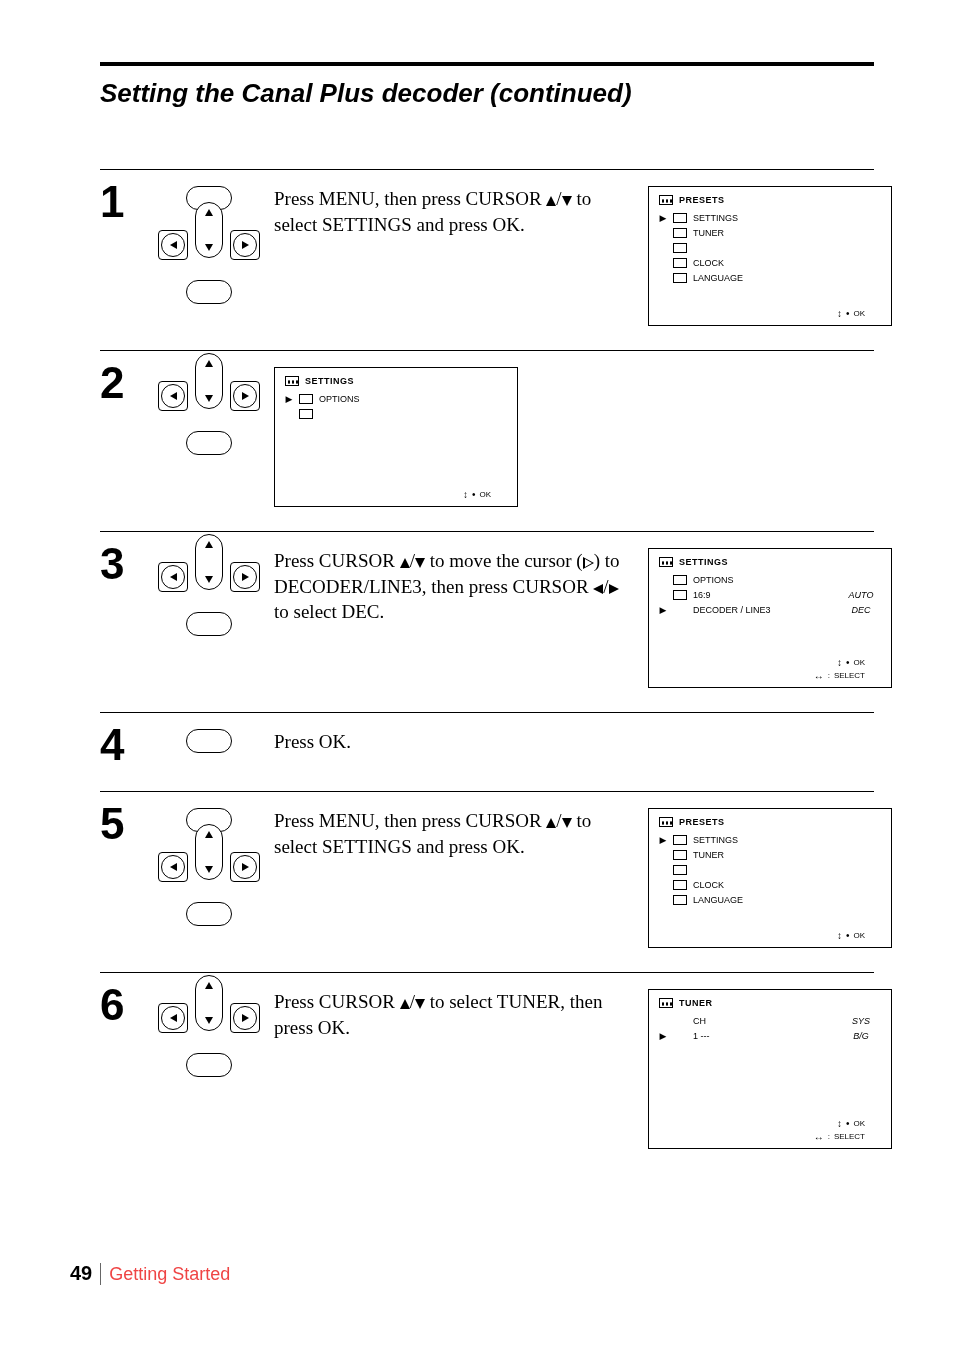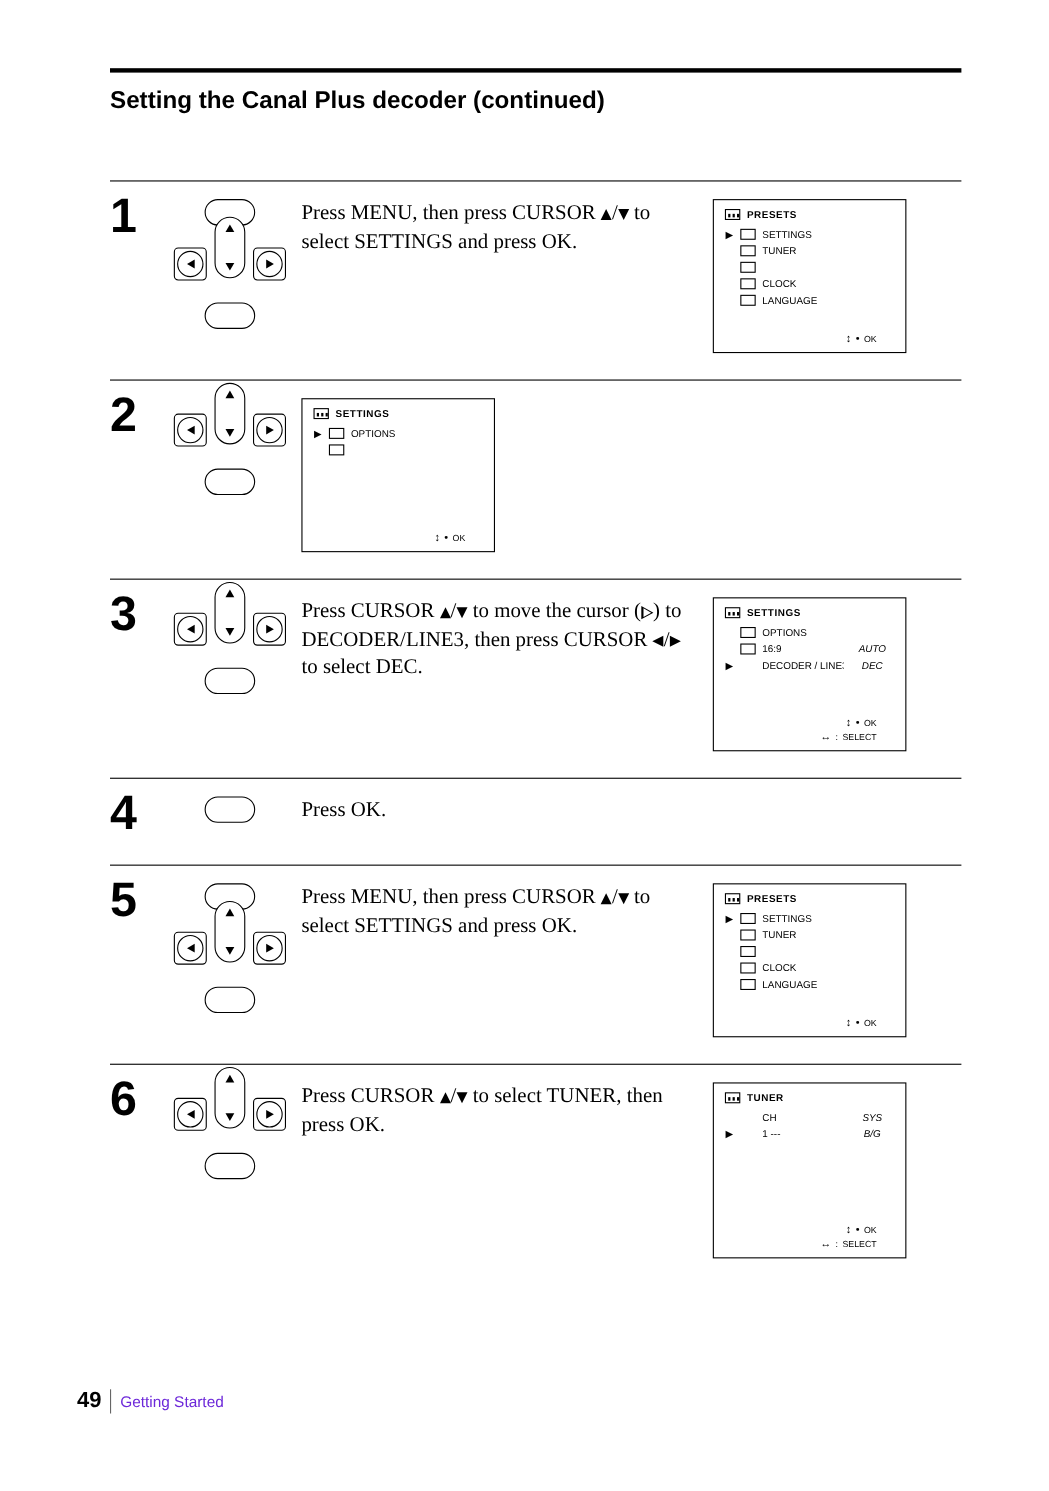--- a/index.html
+++ b/index.html
@@ -12,21 +12,22 @@
     position: relative;
     padding: 62px 80px 40px 100px;
   }
   .top-rule {
     border-top: 4px solid #000;
     margin-bottom: 12px;
   }
   .page-title {
     font-family: Arial, Helvetica, sans-serif;
     font-weight: bold;
-    font-size: 22px;
+    font-style: italic;
+    font-size: 26px;
     margin-bottom: 60px;
   }
   .step-rule {
     border-top: 1px solid #000;
   }
   .steps { }
   .step {
     display: flex;
     padding: 10px 0 24px 0;
     align-items: flex-start;
@@ -112,21 +113,21 @@
   .tri-down  { border-width: 7px 4px 0 4px; border-color: #000 transparent transparent transparent; }
   .tri-left  { border-width: 4px 7px 4px 0; border-color: transparent #000 transparent transparent; }
   .tri-right { border-width: 4px 0 4px 7px; border-color: transparent transparent transparent #000; }
   .stack {
     display: flex; flex-direction: column; align-items: center; gap: 6px;
   }
 
   
   .osd {
     border: 1.6px solid #000;
-    width: 176px;
+    width: 244px;
     height: 140px;
     position: relative;
     font-family: Arial, Helvetica, sans-serif;
     font-size: 9px;
     padding: 8px 10px 6px 10px;
     color: #000;
   }
   .osd.tall { height: 160px; }
   .osd-header {
     display: flex; align-items: center; gap: 6px;
@@ -190,21 +191,21 @@
 
   .page-footer {
     position: absolute;
     left: 70px;
     bottom: 70px;
     display: flex; align-items: baseline; gap: 8px;
     font-family: Arial, Helvetica, sans-serif;
   }
   .page-footer .pnum { font-weight: bold; font-size: 20px; }
   .page-footer .bar  { width: 1px; height: 22px; background: #666; align-self:center; }
-  .page-footer .sect { font-size: 14px; color: #6d28d9; }
+  .page-footer .sect { font-size: 18px; color: #ef4444; }
 </style>
 </head>
 <body>
 
 <div class="top-rule"></div>
 <h1 class="page-title">Setting the Canal Plus decoder (continued)</h1>
 
 <div class="steps" id="steps">
     <div class="step-rule"></div>
     <div class="step">

